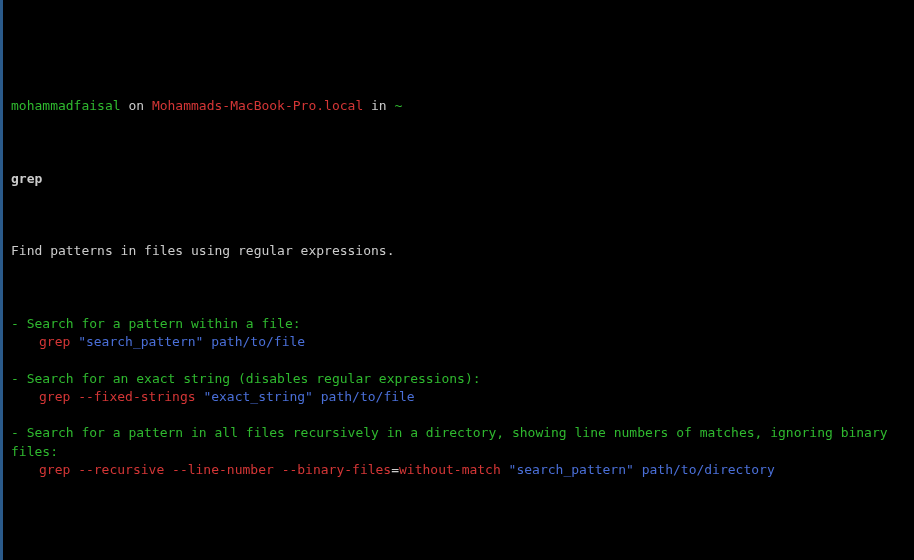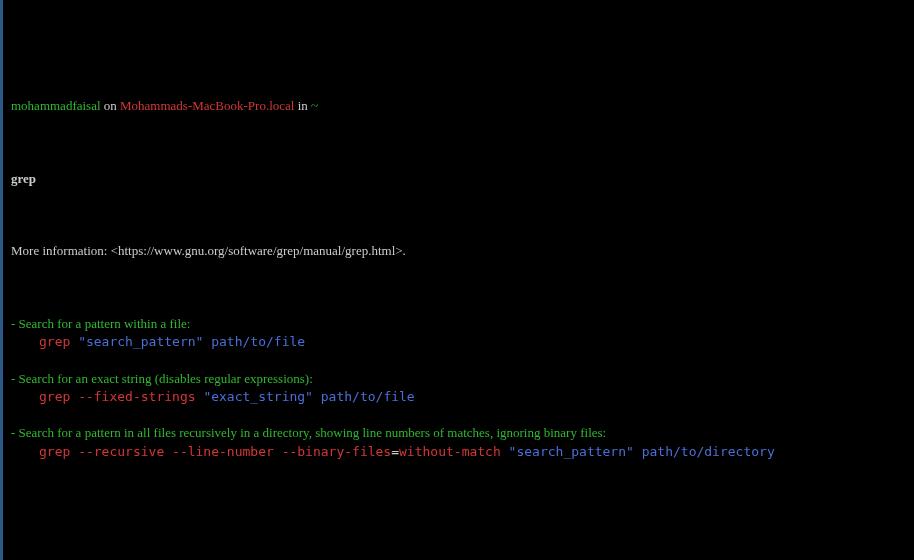--- a/index.html
+++ b/index.html
@@ -15,31 +15,31 @@
     overflow: hidden;
     white-space: pre-wrap;
     border-left: 3px solid #2a5a8a;
   }
   .green { color: #2fb92f; }
   .red { color: #d43636; }
   .blue { color: #4a6fd8; }
   .white { color: #cccccc; }
   .bold { font-weight: bold; }
   .indent { padding-left: 28px; display: block; }
-  .line { display: block; font-family: Liberation Serif, serif; }
+  .line { display: block; }
 </style>
 </head>
 <body>
 
 
 
 <div>
 <span class="line"><span class="green">mohammadfaisal</span><span class="white"> </span><span class="white">on</span><span class="white"> </span><span class="red">Mohammads-MacBook-Pro.local</span><span class="white"> </span><span class="white">in</span><span class="white"> </span><span class="green">~</span></span>
 <span class="line">&nbsp;</span>
 <span class="line white bold">grep</span>
 <span class="line">&nbsp;</span>
-<span class="line"><span class="white">More information: &lt;</span><span class="white">https://www.gnu.org/software/grep/manual/grep.html</span><span class="white">&gt;.</span></span>
+<span class="line white">Find patterns in files using regular expressions.</span>
 <span class="line">&nbsp;</span>
 <div id="examples"><span class="line"><span class="green">- </span><span class="green">Search for a pattern within a file:</span></span><span class="indent"><span class="red">grep </span><span class="blue">"search_pattern"</span><span class="blue"> path/to/file</span></span><span class="line">&nbsp;</span><span class="line"><span class="green">- </span><span class="green">Search for an exact string (disables regular expressions):</span></span><span class="indent"><span class="red">grep --fixed-strings </span><span class="blue">"exact_string"</span><span class="blue"> path/to/file</span></span><span class="line">&nbsp;</span><span class="line"><span class="green">- </span><span class="green">Search for a pattern in all files recursively in a directory, showing line numbers of matches, ignoring binary files:</span></span><span class="indent"><span class="red">grep --recursive --line-number --binary-files</span><span class="white">=</span><span class="red">without-match </span><span class="blue">"search_pattern"</span><span class="blue"> path/to/directory</span></span><span class="line">&nbsp;</span></div>
 </div>
 
 
 
 
 </body></html>

